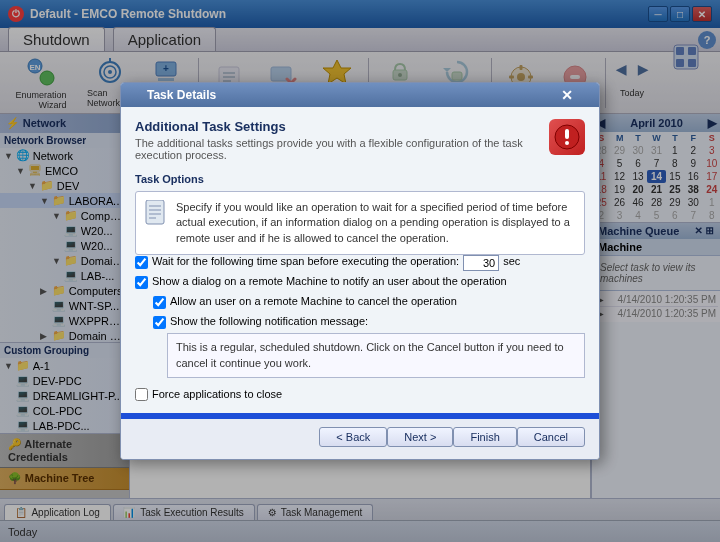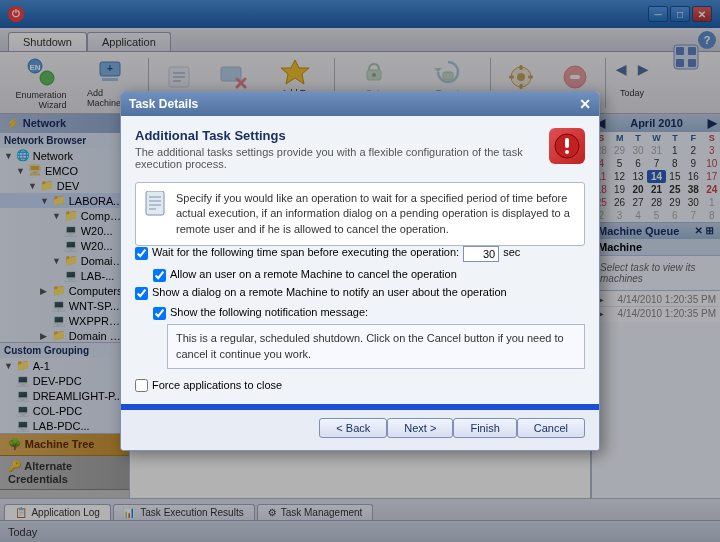--- a/index.html
+++ b/index.html
@@ -28,23 +28,23 @@
       padding-left: 8px;
       border-bottom: 1px solid #a0a0b0;
     }
     .tab {
       padding: 3px 14px;
       background: linear-gradient(to bottom, #f0f0f8, #dcdce8);
       border: 1px solid #a0a0b0;
       border-bottom: none;
       border-radius: 3px 3px 0 0;
       cursor: pointer;
-      font-size: 11px;
+      font-size: 15px;
       color: #333;
-      margin-right: 0;
+      margin-right: 8px;
     }
     .tab.active {
       background: linear-gradient(to bottom, #ffffff, #f0f0f8);
       z-index: 2;
     }
     .help-btn { margin-left: auto; margin-right: 4px; width: 18px; height: 18px; border-radius: 50%; background: #6090d0; color: white; font-size: 11px; font-weight: bold; display: flex; align-items: center; justify-content: center; align-self: center; }
 
     
     .toolbar {
       height: 62px;
@@ -204,21 +204,21 @@
     .modal {
       background: #f0f4f8;
       border: 1px solid #8090b0;
       border-radius: 4px;
       width: 480px;
       box-shadow: 4px 4px 16px rgba(0,0,0,0.4);
     }
     .modal-title-bar {
       background: linear-gradient(to bottom, #7090c0, #5070a0);
       color: white;
-      padding: 4px 8px;
+      padding: 4px 26px;
       font-size: 12px; font-weight: bold;
       display: flex; justify-content: space-between; align-items: center;
       border-radius: 3px 3px 0 0;
     }
     .modal-close { cursor: pointer; font-size: 14px; }
     .modal-body { padding: 12px 14px; }
     .modal-header-area { display: flex; align-items: flex-start; gap: 10px; margin-bottom: 12px; }
     .modal-header-icon {
       width: 36px; height: 36px; border-radius: 6px;
       background: linear-gradient(135deg, #e05050, #c02020);
@@ -299,20 +299,21 @@
     }
     .nav-arrow { width: 20px; height: 20px; background: transparent; border: none; cursor: pointer; color: #5070a0; font-size: 14px; }
 
   </style>
 </head>
 <body>
 
 <div class="title-bar">
   <div class="title-bar-left">
     <div class="title-icon">⏻</div>
+    <span>Default - EMCO Remote Shutdown</span>
   </div>
   <div class="title-controls">
     <div class="title-btn">─</div>
     <div class="title-btn">□</div>
     <div class="title-btn close">✕</div>
   </div>
 </div>
 
 <div class="tabs-row">
   <div class="tab active">Shutdown</div>
@@ -324,20 +325,31 @@
 
   <div class="toolbar-btn" style="min-width:74px;">
     <div class="icon">
       <svg width="32" height="32" viewBox="0 0 32 32">
         <circle cx="10" cy="10" r="7" fill="#60a0e0" stroke="#4080c0" stroke-width="1"></circle>
         <circle cx="22" cy="22" r="7" fill="#60c060" stroke="#40a040" stroke-width="1"></circle>
         <text x="10" y="14" text-anchor="middle" fill="white" font-size="8" font-weight="bold">EN</text>
       </svg>
     </div>
     <span style="font-size:9px;text-align:right;">Enumeration<br>Wizard</span>
+  </div>
+  <div class="toolbar-btn" style="min-width:60px;">
+    <div class="icon">
+      <svg width="28" height="28" viewBox="0 0 28 28">
+        <circle cx="14" cy="14" r="10" fill="none" stroke="#4080c0" stroke-width="2"></circle>
+        <circle cx="14" cy="14" r="6" fill="none" stroke="#4080c0" stroke-width="1.5"></circle>
+        <circle cx="14" cy="14" r="2" fill="#4080c0"></circle>
+        <line x1="14" y1="4" x2="14" y2="0" stroke="#4080c0" stroke-width="2"></line>
+      </svg>
+    </div>
+    <span style="font-size:9px;">Scan Network</span>
   </div>
   <div class="toolbar-btn">
     <div class="icon">
       <svg width="28" height="28" viewBox="0 0 28 28">
         <rect x="2" y="4" width="20" height="14" rx="2" fill="#80b0e0" stroke="#5080c0" stroke-width="1"></rect>
         <rect x="4" y="20" width="16" height="3" fill="#a0c0e0"></rect>
         <text x="12" y="14" text-anchor="middle" fill="#1a5090" font-size="10" font-weight="bold">+</text>
       </svg>
     </div>
     <span style="font-size:9px;">Add Machines</span>
@@ -576,25 +588,25 @@
         <span style="margin-right:3px;color:#5080c0;">💻</span>
         <span class="tree-label">COL-PDC</span>
       </div>
       <div class="tree-node">
         <span class="tree-indent"></span>
         <span style="margin-right:3px;color:#5080c0;">💻</span>
         <span class="tree-label">LAB-PDC...</span>
       </div>
     </div>
     <div class="bottom-btns">
+      <div class="sidebar-bottom-btn" style="background:linear-gradient(to right,#c0c0c0,#a0a0a0);color:#333;border-color:#808080;">
+        🔑 <span>Alternate Credentials</span>
+      </div>
       <div class="sidebar-bottom-btn">
         🌳 <span>Machine Tree</span>
-      </div>
-      <div class="sidebar-bottom-btn" style="background:linear-gradient(to right,#c0c0c0,#a0a0a0);color:#333;border-color:#808080;">
-        🔑 <span>Alternate Credentials</span>
       </div>
       <div style="height:8px;background:#c8c8c8;"></div>
     </div>
   </div>
 
   <div class="right-panel">
     <div class="detail-panel">
 
       <div class="right-main">
 
@@ -682,21 +694,21 @@
                 <td style="font-weight:normal;">19</td>
                 <td style="font-weight:bold;">20</td>
                 <td style="font-weight:bold;">21</td>
                 <td style="font-weight:bold;">25</td>
                 <td style="font-weight:bold;">38</td>
                 <td style="color:#cc4444;font-weight:bold;">24</td>
               </tr>
               <tr>
                 <td style="color:#cc4444;">25</td>
                 <td>26</td>
-                <td>27</td>
+                <td>46</td>
                 <td>28</td>
                 <td>29</td>
                 <td>30</td>
                 <td style="color:#aaa;">1</td>
               </tr>
               <tr>
                 <td style="color:#aaa;">2</td>
                 <td style="color:#aaa;">3</td>
                 <td style="color:#aaa;">4</td>
                 <td style="color:#aaa;">5</td>
@@ -769,20 +781,21 @@
         </div>
         <div class="modal-header-icon">
           <svg width="28" height="28" viewBox="0 0 28 28">
             <circle cx="14" cy="14" r="12" fill="#c02020" stroke="#800000" stroke-width="1"></circle>
             <rect x="12" y="6" width="4" height="10" rx="2" fill="white"></rect>
             <circle cx="14" cy="20" r="2" fill="white"></circle>
           </svg>
         </div>
       </div>
 
+      <div class="task-options-label">Task Options</div>
       <div class="task-options-box">
         <div class="task-options-icon">
           <svg width="22" height="28" viewBox="0 0 22 28">
             <rect x="2" y="0" width="18" height="24" rx="2" fill="#e0e8f0" stroke="#8090b0" stroke-width="1"></rect>
             <line x1="5" y1="6" x2="17" y2="6" stroke="#8090b0" stroke-width="1"></line>
             <line x1="5" y1="10" x2="17" y2="10" stroke="#8090b0" stroke-width="1"></line>
             <line x1="5" y1="14" x2="17" y2="14" stroke="#8090b0" stroke-width="1"></line>
             <line x1="5" y1="18" x2="12" y2="18" stroke="#8090b0" stroke-width="1"></line>
           </svg>
         </div>
@@ -791,28 +804,28 @@
 
       <div class="checkbox-row" style="margin-top:0;">
         <input type="checkbox" checked="" style="">
         <span>
           <span>Wait for the following time span before executing the operation:</span>
         </span>
         <input type="text" class="time-input" value="30" style="">
         <span>sec</span>
       </div>
 
+      <div class="checkbox-row" style="margin-top:4px;">
+        <input type="checkbox" checked="" style="">
+        <span>Show a dialog on a remote Machine to notify an user about the operation</span>
+      </div>
+
       <div class="checkbox-row sub-checkbox">
         <input type="checkbox" checked="" style="">
         <span>Allow an user on a remote Machine to cancel the operation</span>
-      </div>
-
-      <div class="checkbox-row" style="margin-top:4px;">
-        <input type="checkbox" checked="" style="">
-        <span>Show a dialog on a remote Machine to notify an user about the operation</span>
       </div>
 
       <div class="checkbox-row sub-checkbox">
         <input type="checkbox" checked="" style="">
         <span>Show the following notification message:</span>
       </div>
 
       <div class="notification-box">
         <span>This is a regular, scheduled shutdown. Click on the Cancel button if you need to cancel it continue you work.</span>
       </div>

